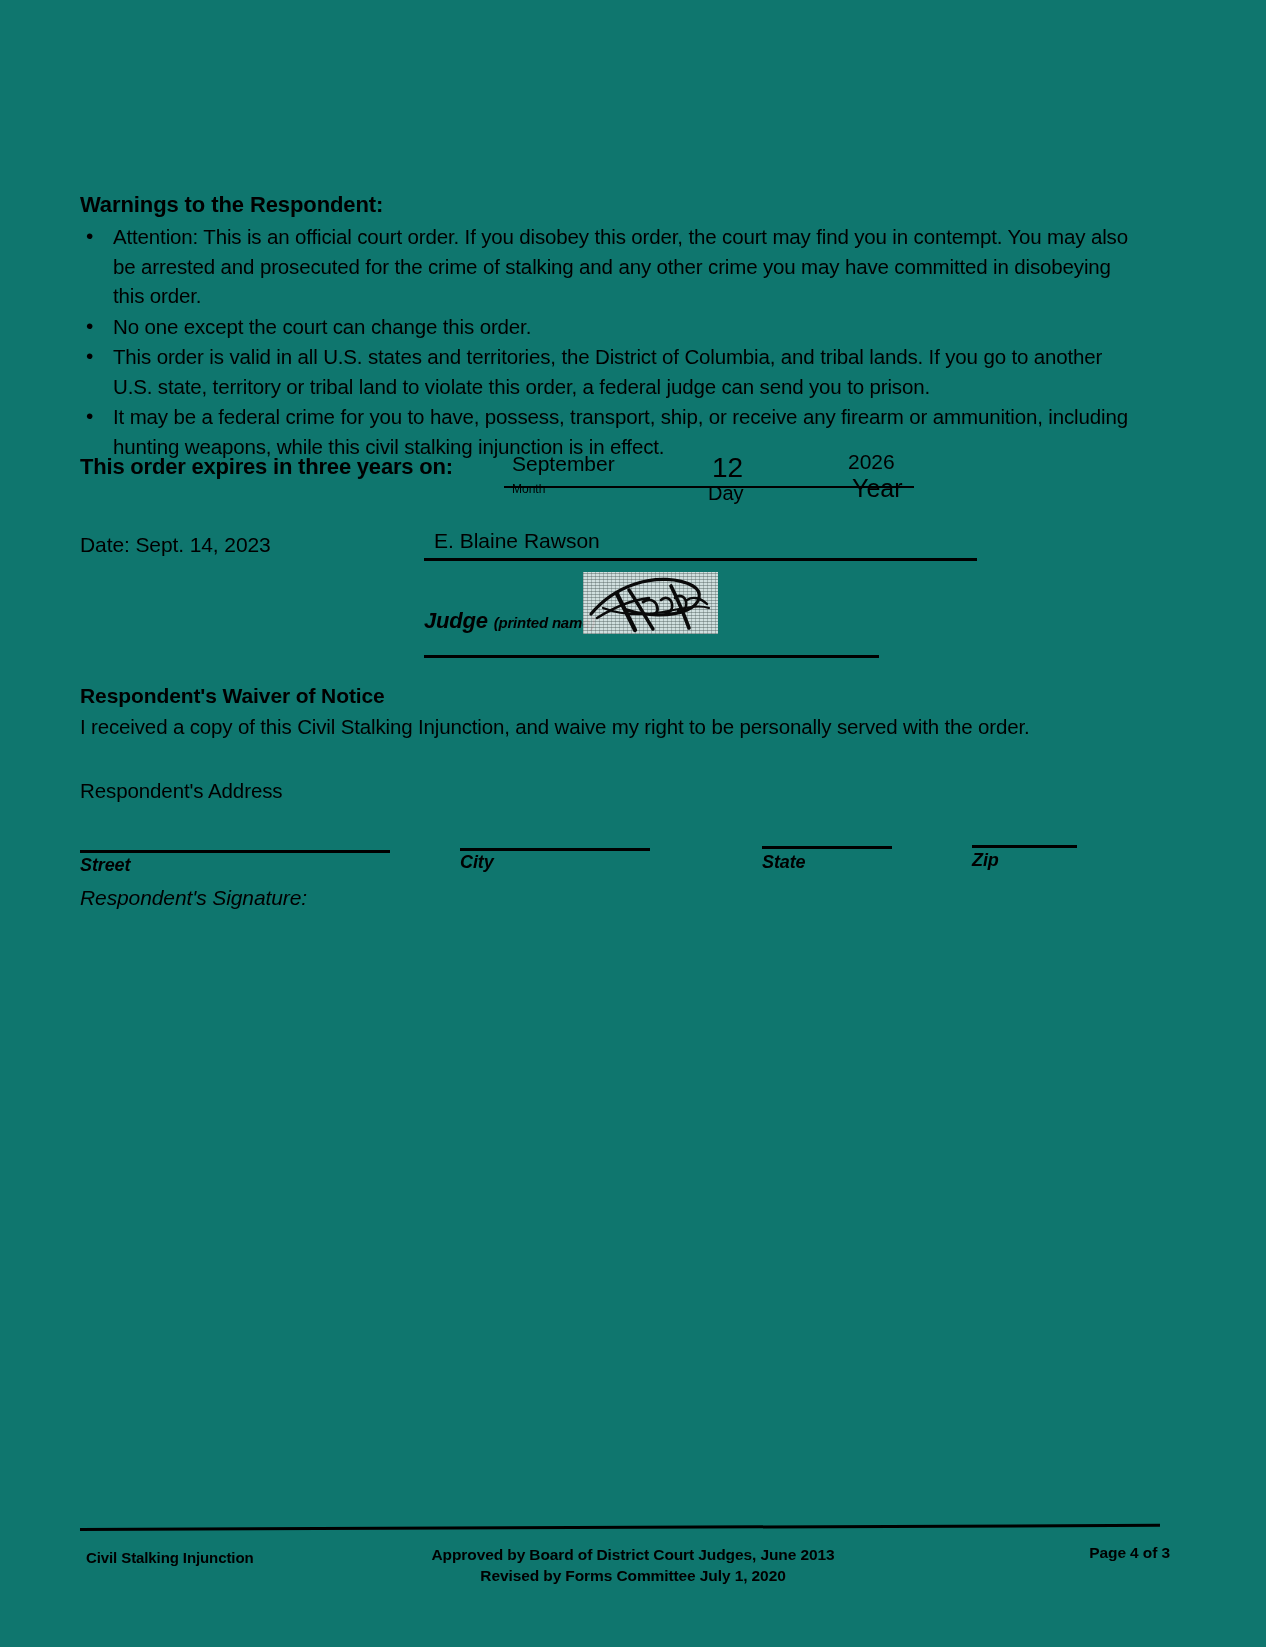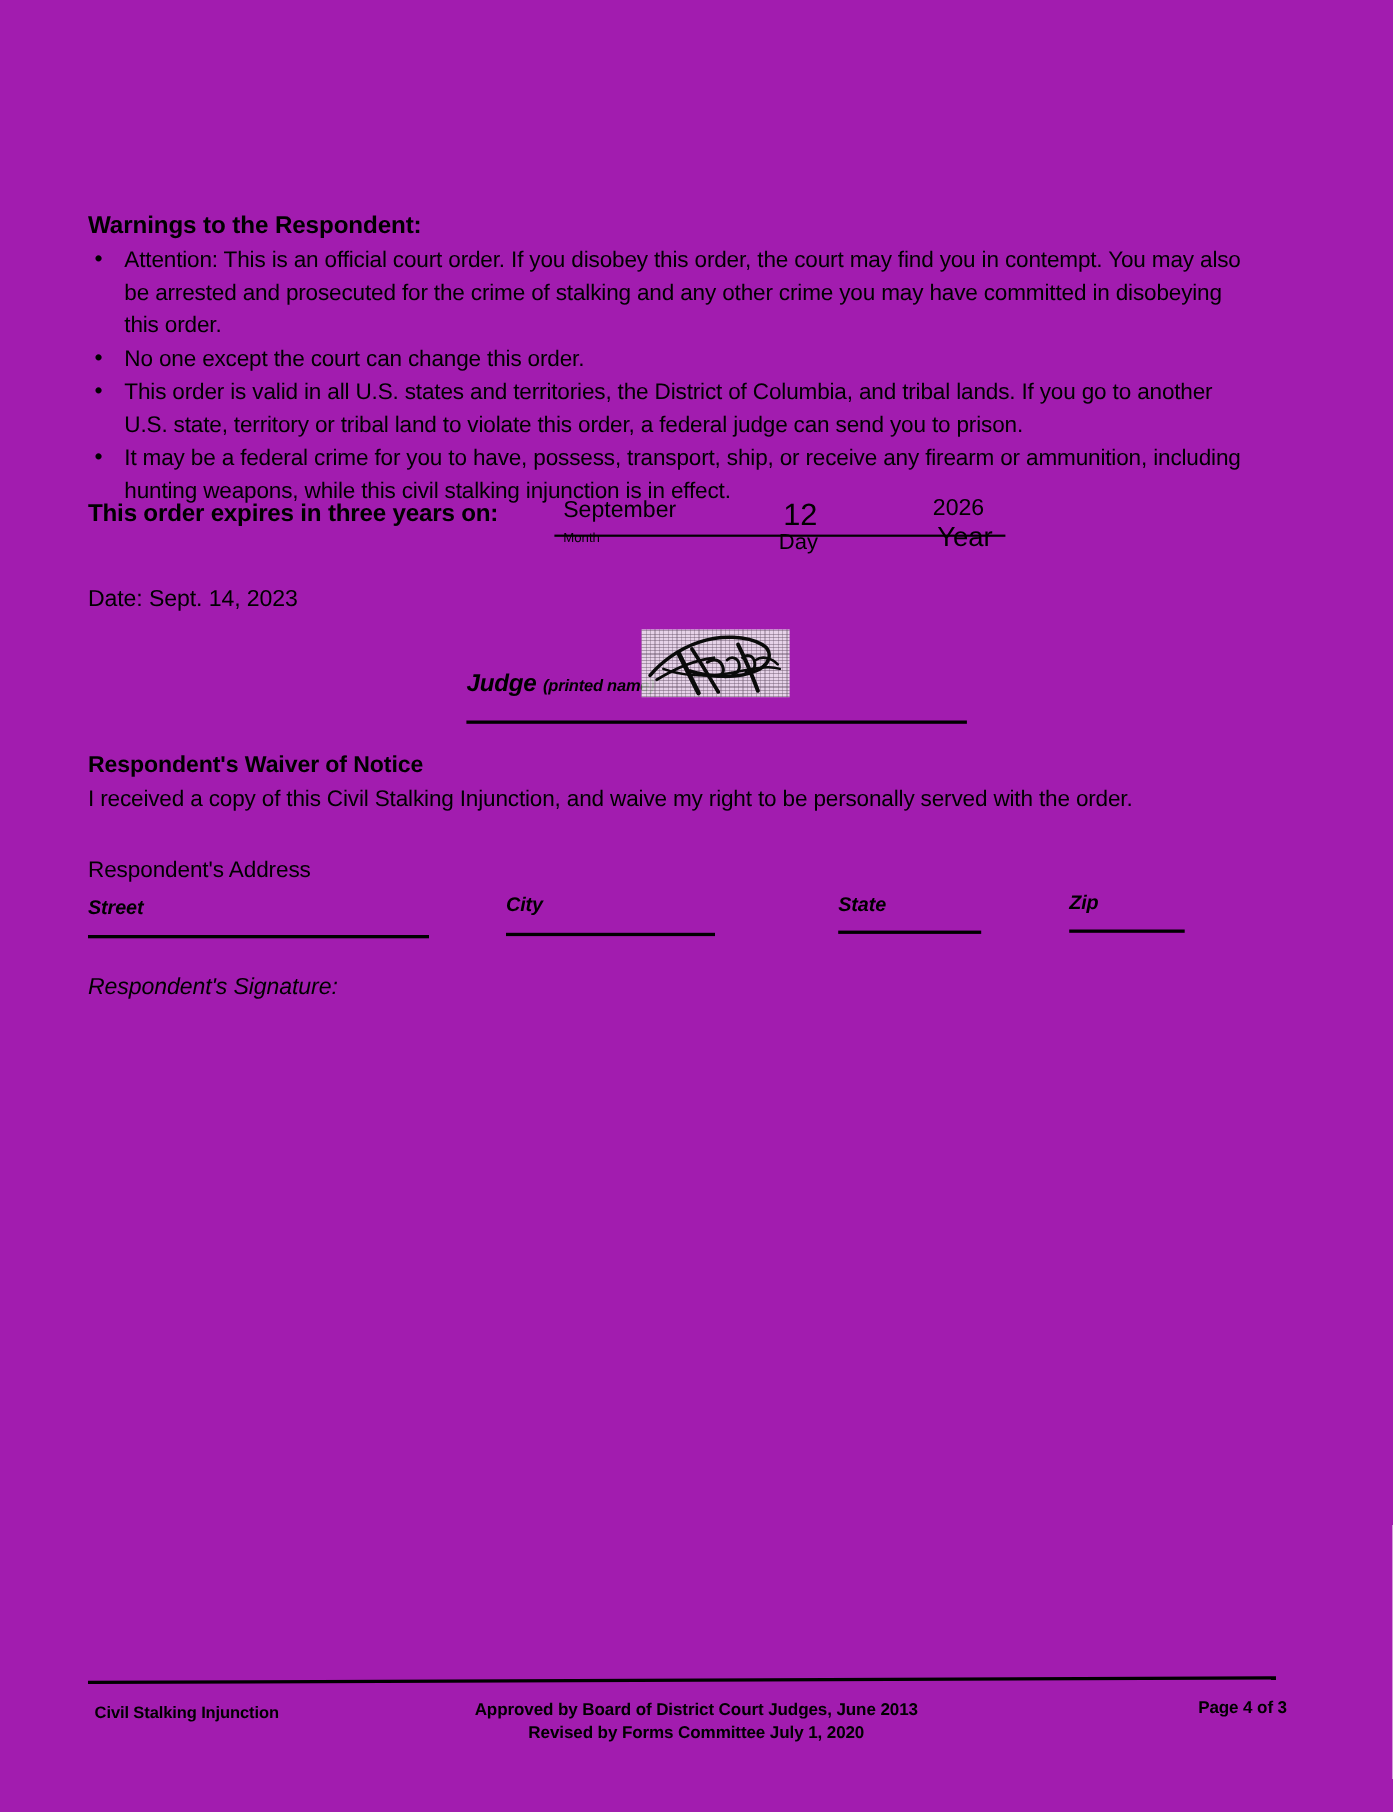--- a/index.html
+++ b/index.html
@@ -14,21 +14,21 @@
     font-family: "Liberation Sans", sans-serif;
     color: #000000;
     overflow: hidden;
   }
 
   .page {
     position: absolute;
     left: 0; top: 0;
     width: 1266px;
     height: 1647px;
-    background: #a21caf;
+    background: #0f766e;
   }
 
   
   .warnings-heading {
     position: absolute;
     left: 80px;
     top: 192px;
     font-size: 22px;
     font-weight: bold;
     letter-spacing: -0.1px;
@@ -208,20 +208,21 @@
     font-size: 20.5px;
     letter-spacing: -0.1px;
   }
 
   .field-label {
     position: absolute;
     font-size: 18px;
     font-style: italic;
     font-weight: bold;
     letter-spacing: -0.1px;
+    margin-top: 40px;
   }
   .field-rule {
     position: absolute;
     border-bottom: 3px solid #000;
   }
 
   .lbl-street { left: 80px;  top: 815px; }
   .lbl-city   { left: 460px; top: 812px; }
   .lbl-state  { left: 762px; top: 812px; }
   .lbl-zip    { left: 972px; top: 810px; }
@@ -309,20 +310,23 @@
   <div class="expiry-fields">
     <span class="expiry-month">September</span>
     <span class="expiry-day">12</span>
     <span class="expiry-year">2026</span>
   </div>
   <div class="sub-month">Month</div>
   <div class="sub-day">Day</div>
   <div class="sub-year">Year</div>
 
   <div class="date-line">Date: Sept. 14, 2023</div>
+  <div class="judge-name-field">
+    <span class="val">E. Blaine Rawson</span>
+  </div>
 
   <div class="judge-label">
     <span>Judge</span>
     <span class="small">(printed name)</span>
   </div>
 
   <div class="sig-stamp">
     <div class="noise"></div>
     <svg width="135" height="62" viewBox="0 0 135 62">
       <g fill="none" stroke="#0a0a0a" stroke-linecap="round" stroke-linejoin="round">

